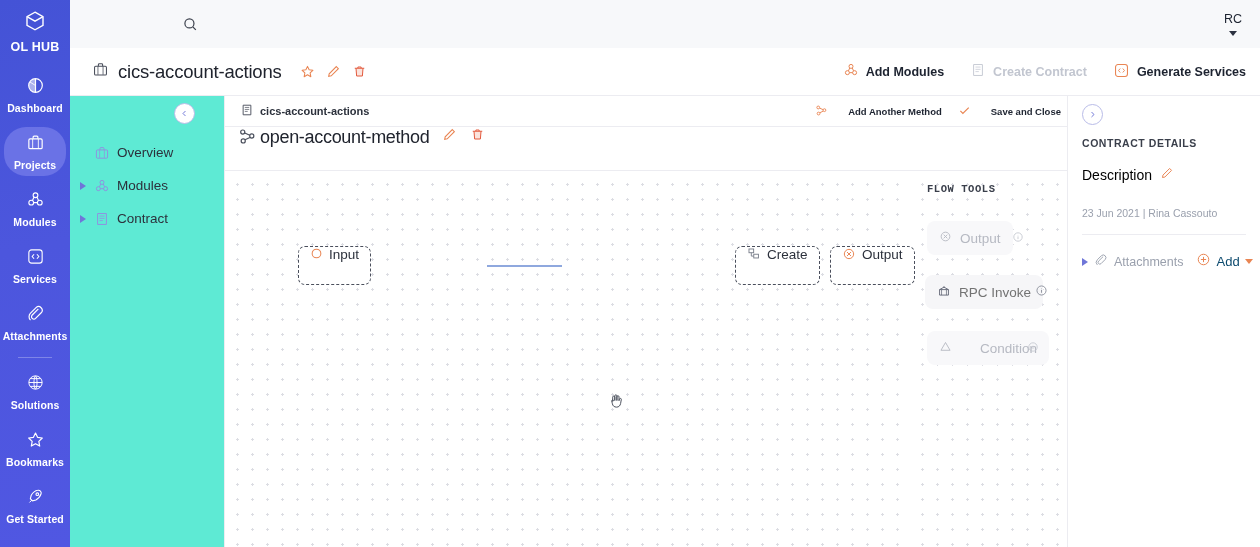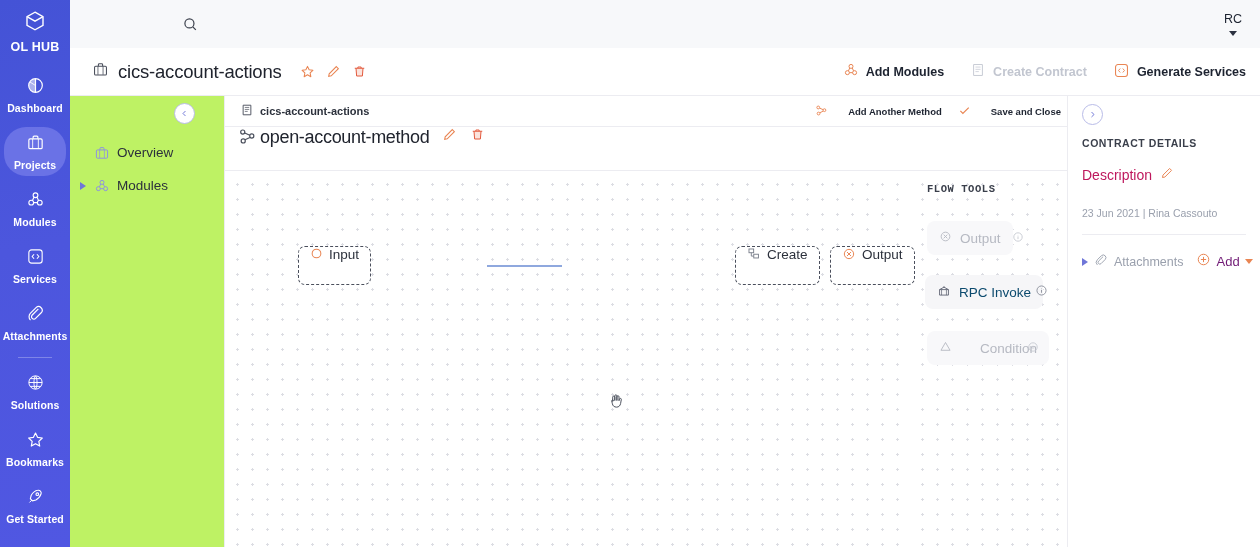--- a/index.html
+++ b/index.html
@@ -59,21 +59,21 @@
   .ph-acts .ia { cursor: pointer; display: flex; }
   .projhead-right { margin-left: auto; display: flex; align-items: center; gap: 26px; }
   .hact { display: flex; align-items: center; gap: 7px; cursor: pointer; font-size: 12.5px; font-weight: bold; color: #1d2330; }
   .hact.disabled { color: #c2c6d0; cursor: default; }
 
   
   .main { flex: 1; display: flex; min-height: 0; }
 
   
   .tree {
-    width: 155px; flex: 0 0 155px; background: #bef264;
+    width: 155px; flex: 0 0 155px; background: #5eead4;
     border-right: 1px solid #ececf1; padding-top: 7px; position: relative;
   }
   .collapse-btn {
     position: absolute; top: 7px; left: 104px;
     width: 21px; height: 21px; border-radius: 50%;
     border: 1px solid #b9bce8; color: #6f76d8;
     display: flex; align-items: center; justify-content: center;
     cursor: pointer; background: #fff; font-size: 10px;
   }
   .tree-list { margin-top: 33px; }
@@ -128,42 +128,42 @@
   .flowtools {
     width: 156px; flex: 0 0 156px; position: relative;
     background-image: radial-gradient(#dcdde3 1px, transparent 1.1px);
     background-size: 15px 15px; background-position: 4px 6px;
     padding: 12px 0 0 16px;
   }
   .ft-title { font-size: 10.5px; font-weight: bold; color: #3a3f4b; letter-spacing: .55px; font-family: Liberation Mono, monospace; }
   .ft-item {
     position: absolute; display: flex; align-items: center; gap: 8px;
     height: 34px; padding: 0 12px; border-radius: 8px;
-    background: #f6f6f8; font-size: 13.5px; color: #0c4a6e; cursor: pointer;
+    background: #f6f6f8; font-size: 13.5px; color: #737373; cursor: pointer;
   }
   .ft-item.muted { color: #b6b9c2; background: #f8f8fa; cursor: default; }
   .ft-info { position: absolute; cursor: pointer; }
 
   
   .details { width: 192px; flex: 0 0 192px; background: #fff; padding: 8px 14px 0 14px; position: relative; }
   .expand-btn {
     width: 21px; height: 21px; border-radius: 50%;
     border: 1px solid #b9bce8; color: #6f76d8;
     display: flex; align-items: center; justify-content: center;
     cursor: pointer; font-size: 10px; margin-bottom: 12px;
   }
   .det-title { font-size: 10.5px; font-weight: bold; color: #3a3f4b; letter-spacing: .55px; margin-bottom: 17px; }
   .det-desc-row { display: flex; align-items: center; gap: 8px; margin-bottom: 23px; }
-  .det-desc { font-size: 14px; color: #be185d; }
+  .det-desc { font-size: 14px; color: #000000; }
   .det-meta { font-size: 10.5px; color: #9aa0ad; padding-bottom: 15px; border-bottom: 1px solid #ececf1; }
   .att-row { display: flex; align-items: center; gap: 6px; margin-top: 17px; }
   .att-arrow { width: 0; height: 0; border-top: 4.5px solid transparent; border-bottom: 4.5px solid transparent; border-left: 6px solid #6f76d8; cursor: pointer; }
   .att-label { font-size: 12.5px; color: #9aa0ad; }
   .add-grp { display: flex; align-items: center; gap: 5px; margin-left: 7px; cursor: pointer; }
-  .add-label { font-size: 13px; color: #701a75; text-align: center; }
+  .add-label { font-size: 13px; color: #0c4a6e; text-align: center; }
   .caret-sm { width: 0; height: 0; border-left: 4.5px solid transparent; border-right: 4.5px solid transparent; border-top: 5.5px solid #e98553; }
 </style>
 </head>
 <body>
 
 <div class="app">
 
   <div class="rail">
 
     <div class="brand">
@@ -374,20 +374,32 @@
               <svg width="16" height="16" viewBox="0 0 24 24" fill="none" stroke="#8e93e0" stroke-width="1.5">
                 <circle cx="12" cy="6.6" r="3"></circle>
                   <circle cx="6.6" cy="16" r="3"></circle>
                   <circle cx="17.4" cy="16" r="3"></circle>
                 <path d="M10 9.1 8.2 13.3M14 9.1l1.8 4.2M9.6 16h4.8"></path>
               </svg>
             </span>
             <span>Modules</span>
           </div>
 
+          <div class="tree-row">
+            <span class="tw-arrow">
+                <i></i>
+              </span>
+            <span class="ti">
+              <svg width="16" height="16" viewBox="0 0 24 24" fill="none" stroke="#8e93e0" stroke-width="1.5">
+                <path d="M5.4 3.8h13.2v16.4H5.4z"></path>
+                <path d="M8.2 7.6h7.6M8.2 11h7.6M8.2 14.4h5" stroke-width="1.2"></path>
+              </svg>
+            </span>
+            <span>Contract</span>
+          </div>
 
         </div>
       </div>
 
       <div class="center">
 
         <div class="center-top">
           <div class="ct-crumb">
             <span class="ico">
               <svg width="14" height="14" viewBox="0 0 24 24" fill="none" stroke="#4a4f5c" stroke-width="1.6">

